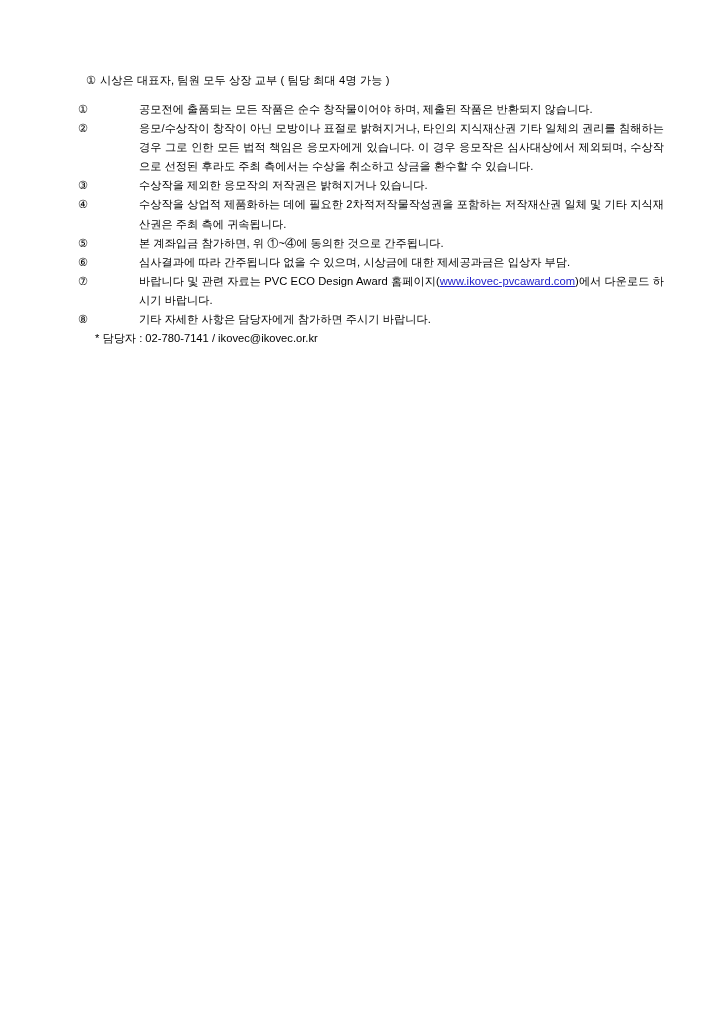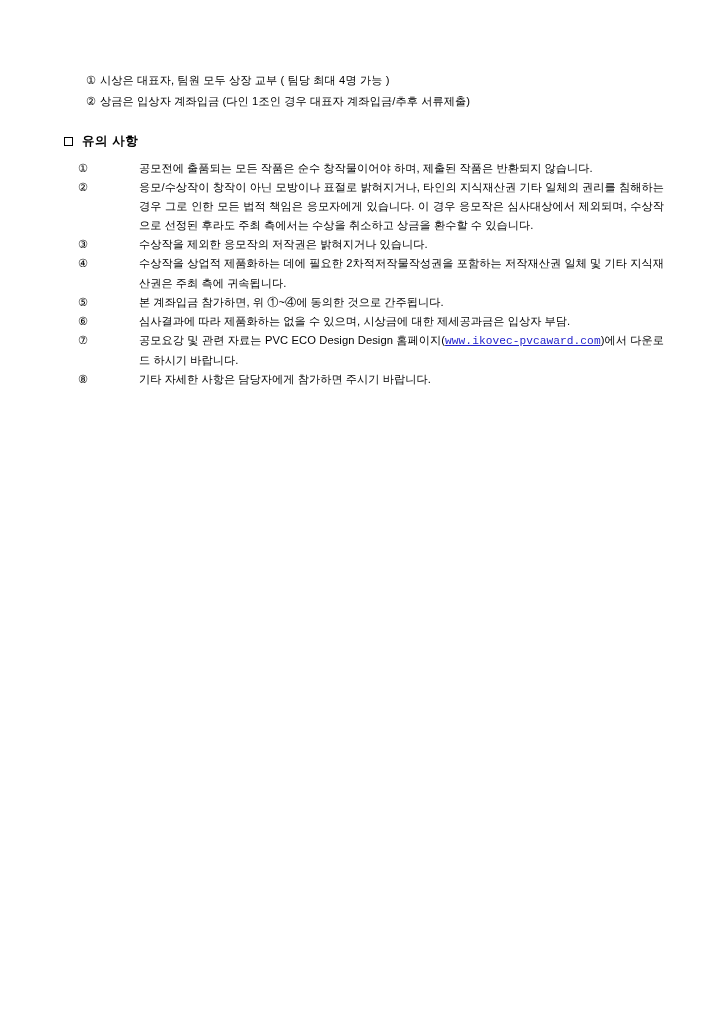--- a/index.html
+++ b/index.html
@@ -87,41 +87,33 @@
     text-align-last: left;
   }
   .note {
     margin-left: 17px;
     font-size: 11.2px;
     line-height: 19.1px;
   }
   a.link {
     color: #2222cc;
     text-decoration: underline;
-    font-family: Liberation Mono, monospace;
   }
 </style>
 </head>
 <body>
 
 <div class="page">
 
   <div class="top-block">
     <div class="top-line">
       <span class="marker">①</span><span>시상은 대표자, 팀원 모두 상장 교부 ( 팀당 최대 4명 가능 )</span>
     </div>
-    <div class="top-line">
-      <span class="marker">②</span><span>상금은 입상자 계좌입금 (다인 1조인 경우 대표자 계좌입금/추후 서류제출)</span>
-    </div>
   </div>
 
-  <div class="section-head">
-    <span class="sq"></span>
-    <span>유의 사항</span>
-  </div>
 
   <div class="list">
 
     <div class="item">
       <span class="num">①</span>
       <span class="body">공모전에 출품되는 모든 작품은 순수 창작물이어야 하며, 제출된 작품은 반환되지 않습니다.</span>
     </div>
 
     <div class="item">
       <span class="num">②</span>
@@ -138,28 +130,29 @@
       <span class="body justify">수상작을 상업적 제품화하는 데에 필요한 2차적저작물작성권을 포함하는 저작재산권 일체 및 기타 지식재산권은 주최 측에 귀속됩니다.</span>
     </div>
 
     <div class="item">
       <span class="num">⑤</span>
       <span class="body">본 계좌입금 참가하면, 위 ①~④에 동의한 것으로 간주됩니다.</span>
     </div>
 
     <div class="item">
       <span class="num">⑥</span>
-      <span class="body">심사결과에 따라 제품화하는 없을 수 있으며, 시상금에 대한 제세공과금은 입상자 부담.</span>
+      <span class="body">심사결과에 따라 간주됩니다 없을 수 있으며, 시상금에 대한 제세공과금은 입상자 부담.</span>
     </div>
 
     <div class="item">
       <span class="num">⑦</span>
-      <span class="body justify"><span>공모요강 및 관련 자료는 PVC ECO Design Design 홈페이지(</span><a class="link" href="#">www.ikovec-pvcaward.com</a><span>)에서 다운로드 하시기 바랍니다.</span></span>
+      <span class="body justify"><span>바랍니다 및 관련 자료는 PVC ECO Design Award 홈페이지(</span><a class="link" href="#">www.ikovec-pvcaward.com</a><span>)에서 다운로드 하시기 바랍니다.</span></span>
     </div>
 
     <div class="item">
       <span class="num">⑧</span>
       <span class="body">기타 자세한 사항은 담당자에게 참가하면 주시기 바랍니다.</span>
     </div>
 
+    <div class="note">* 담당자 : 02-780-7141 / ikovec@ikovec.or.kr</div>
 
   </div>
 </div>
 
 </body></html>

